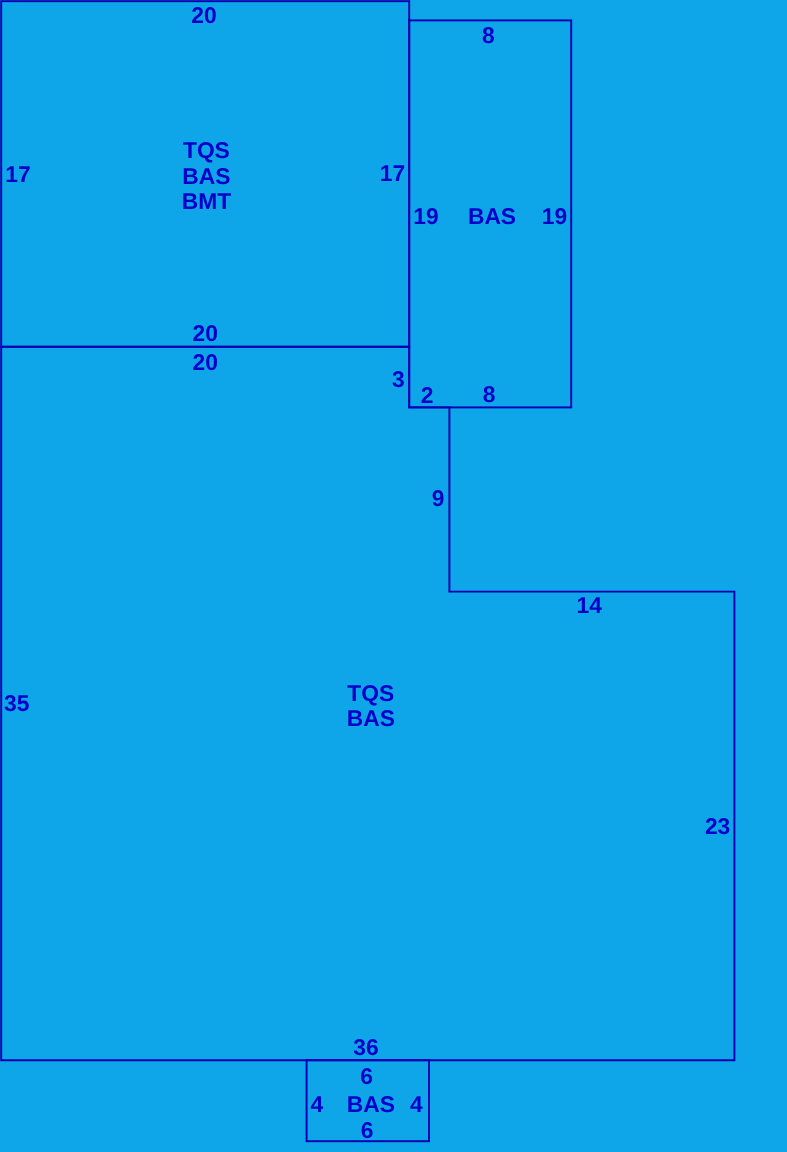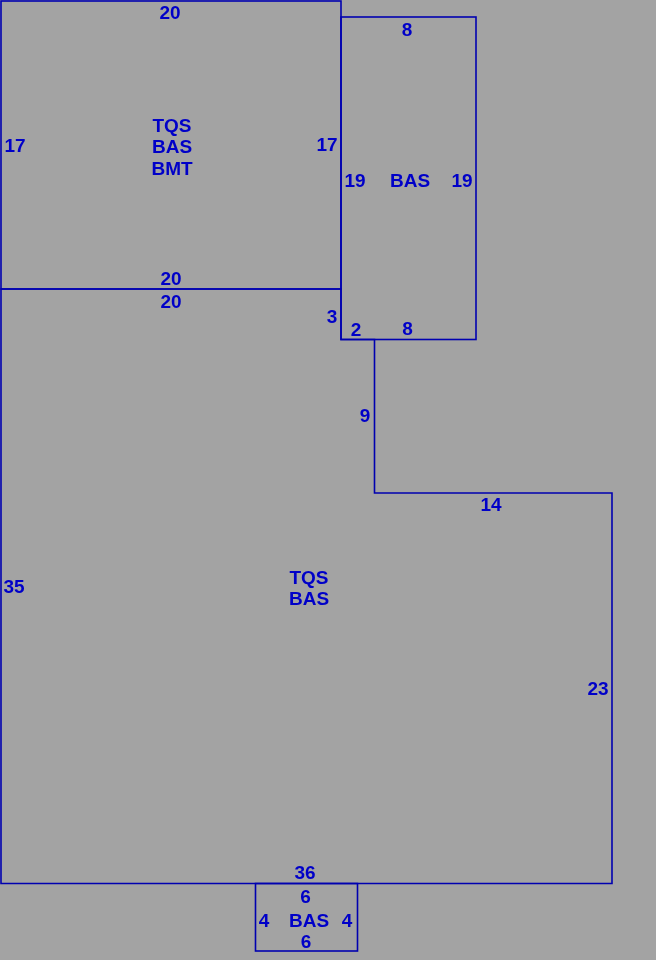--- a/index.html
+++ b/index.html
@@ -1,16 +1,16 @@
 <!DOCTYPE html>
 <html><head>
 <meta charset="utf-8">
 <style>
   html,body{margin:0;padding:0;background:#ffffff;}
-  .wrap{position:relative;width:656px;height:960px;background:#a3a3a3;overflow:hidden;}
+  .wrap{position:relative;width:656px;height:960px;background:#0ea5e9;overflow:hidden;}
   svg text{font-family:"Liberation Sans",sans-serif;font-weight:bold;font-size:19px;fill:#0000C8;}
 </style>
 </head>
 <body>
 <div class="wrap">
 <svg width="656" height="960" viewBox="0 0 656 960" xmlns="http://www.w3.org/2000/svg">
 
   <rect x="1" y="1" width="340" height="288" fill="none" stroke="#0000B0" stroke-width="1.6"></rect>
 
   <rect x="341" y="17" width="135" height="322.5" fill="none" stroke="#0000B0" stroke-width="1.6"></rect>

